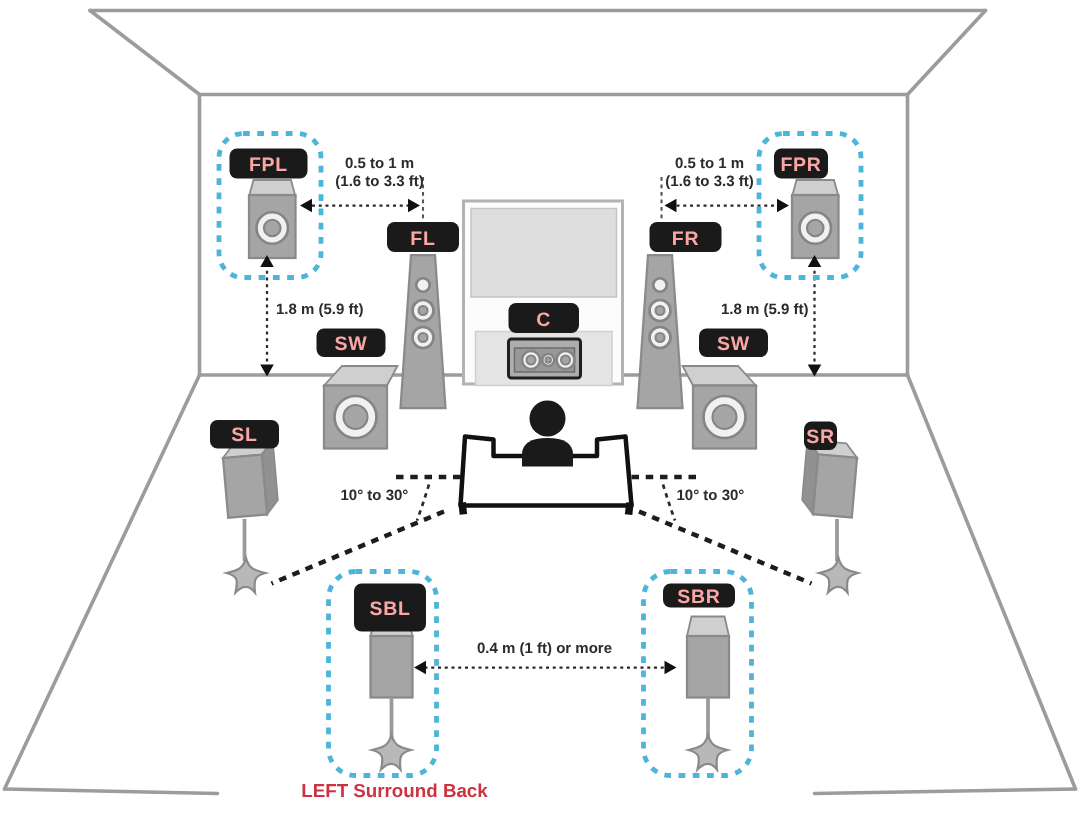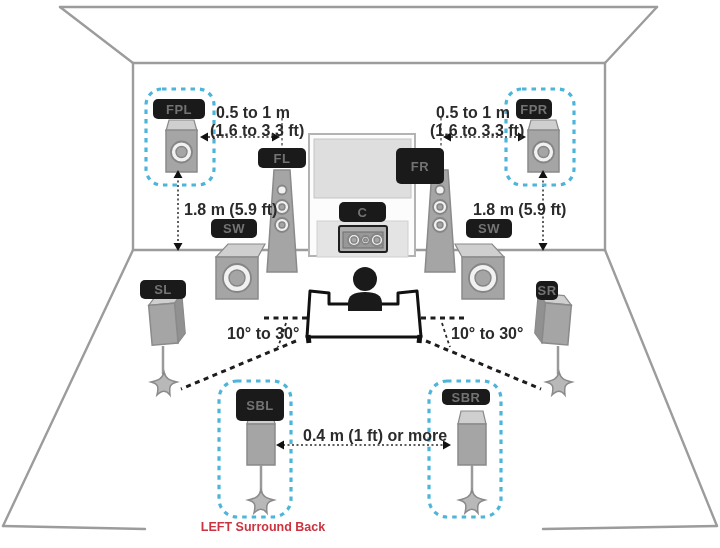--- a/index.html
+++ b/index.html
@@ -1,22 +1,22 @@
 <!DOCTYPE html>
 <html style="--highlight-dashed-blue: #4db5d9; --caption-red: #cc3340; --label-pill-black: #1a1a1a; --speaker-gray: #a5a5a5; --room-line-gray: #9c9c9c;"><head>
 <meta charset="utf-8">
 <style>
   html,body{margin:0;padding:0;background:#fff;}
   #canvas{position:relative;width:720px;height:548px;background:#fff;overflow:hidden;
           font-family:"Liberation Sans",sans-serif;}
   #scene{position:absolute;left:0;top:0;}
-  .pill{position:absolute;background:var(--label-pill-black,#1a1a1a);color:#737373;
+  .pill{position:absolute;background:var(--label-pill-black,#1a1a1a);color:#fca5a5;
         font-weight:bold;font-size:13px;border-radius:5px;display:flex;
         align-items:center;justify-content:center;letter-spacing:.5px;}
-  .meas{position:absolute;font-size:16px;font-weight:bold;color:#2b2b2b;
+  .meas{position:absolute;font-size:10px;font-weight:bold;color:#2b2b2b;
         line-height:1.15;white-space:nowrap;}
   .meas.center{text-align:center;}
   .caption{position:absolute;font-size:12.5px;font-weight:bold;
            color:var(--caption-red,#cc3340);text-align:center;white-space:nowrap;}
   
   .room-line{stroke:var(--room-line-gray,#9c9c9c);stroke-width:2.4;fill:none;stroke-linejoin:round;stroke-linecap:round;}
   .spk-body{fill:var(--speaker-gray,#a5a5a5);stroke:#8a8a8a;stroke-width:1.5;}
   .spk-top{fill:#cfcfcf;stroke:#8a8a8a;stroke-width:1.2;}
   .spk-side{fill:#919191;stroke:#8a8a8a;stroke-width:1.2;}
   .ring-o{fill:#f1f1f1;stroke:#858585;stroke-width:1.8;}
@@ -193,21 +193,21 @@
       <rect class="couch-foot" x="417" y="335" width="5" height="8" transform="rotate(6 419 339)"></rect>
     </g>
     <g>
       <path class="person" d="M348,311 L348,303 Q348,292 365,292 Q382,292 382,303 L382,311 Z"></path>
       <circle class="person" cx="365" cy="279" r="12"></circle>
     </g>
   </svg>
 
   <div class="pill" style="left:153px;top:99px;width:52px;height:20px">FPL</div>
   <div class="pill" style="left:258px;top:148px;width:48px;height:20px">FL</div>
-  <div class="pill" style="left:396px;top:148px;width:48px;height:36px">FR</div>
+  <div class="pill" style="left:433px;top:148px;width:48px;height:20px">FR</div>
   <div class="pill" style="left:516px;top:99px;width:36px;height:20px">FPR</div>
   <div class="pill" style="left:339px;top:202px;width:47px;height:20px">C</div>
   <div class="pill" style="left:211px;top:219px;width:46px;height:19px">SW</div>
   <div class="pill" style="left:466px;top:219px;width:46px;height:19px">SW</div>
   <div class="pill" style="left:140px;top:280px;width:46px;height:19px">SL</div>
   <div class="pill" style="left:536px;top:281px;width:22px;height:19px">SR</div>
   <div class="pill" style="left:236px;top:389px;width:48px;height:32px">SBL</div>
   <div class="pill" style="left:442px;top:389px;width:48px;height:16px">SBR</div>
 
   <div class="meas center" style="left:210px;top:104px;width:86px">

